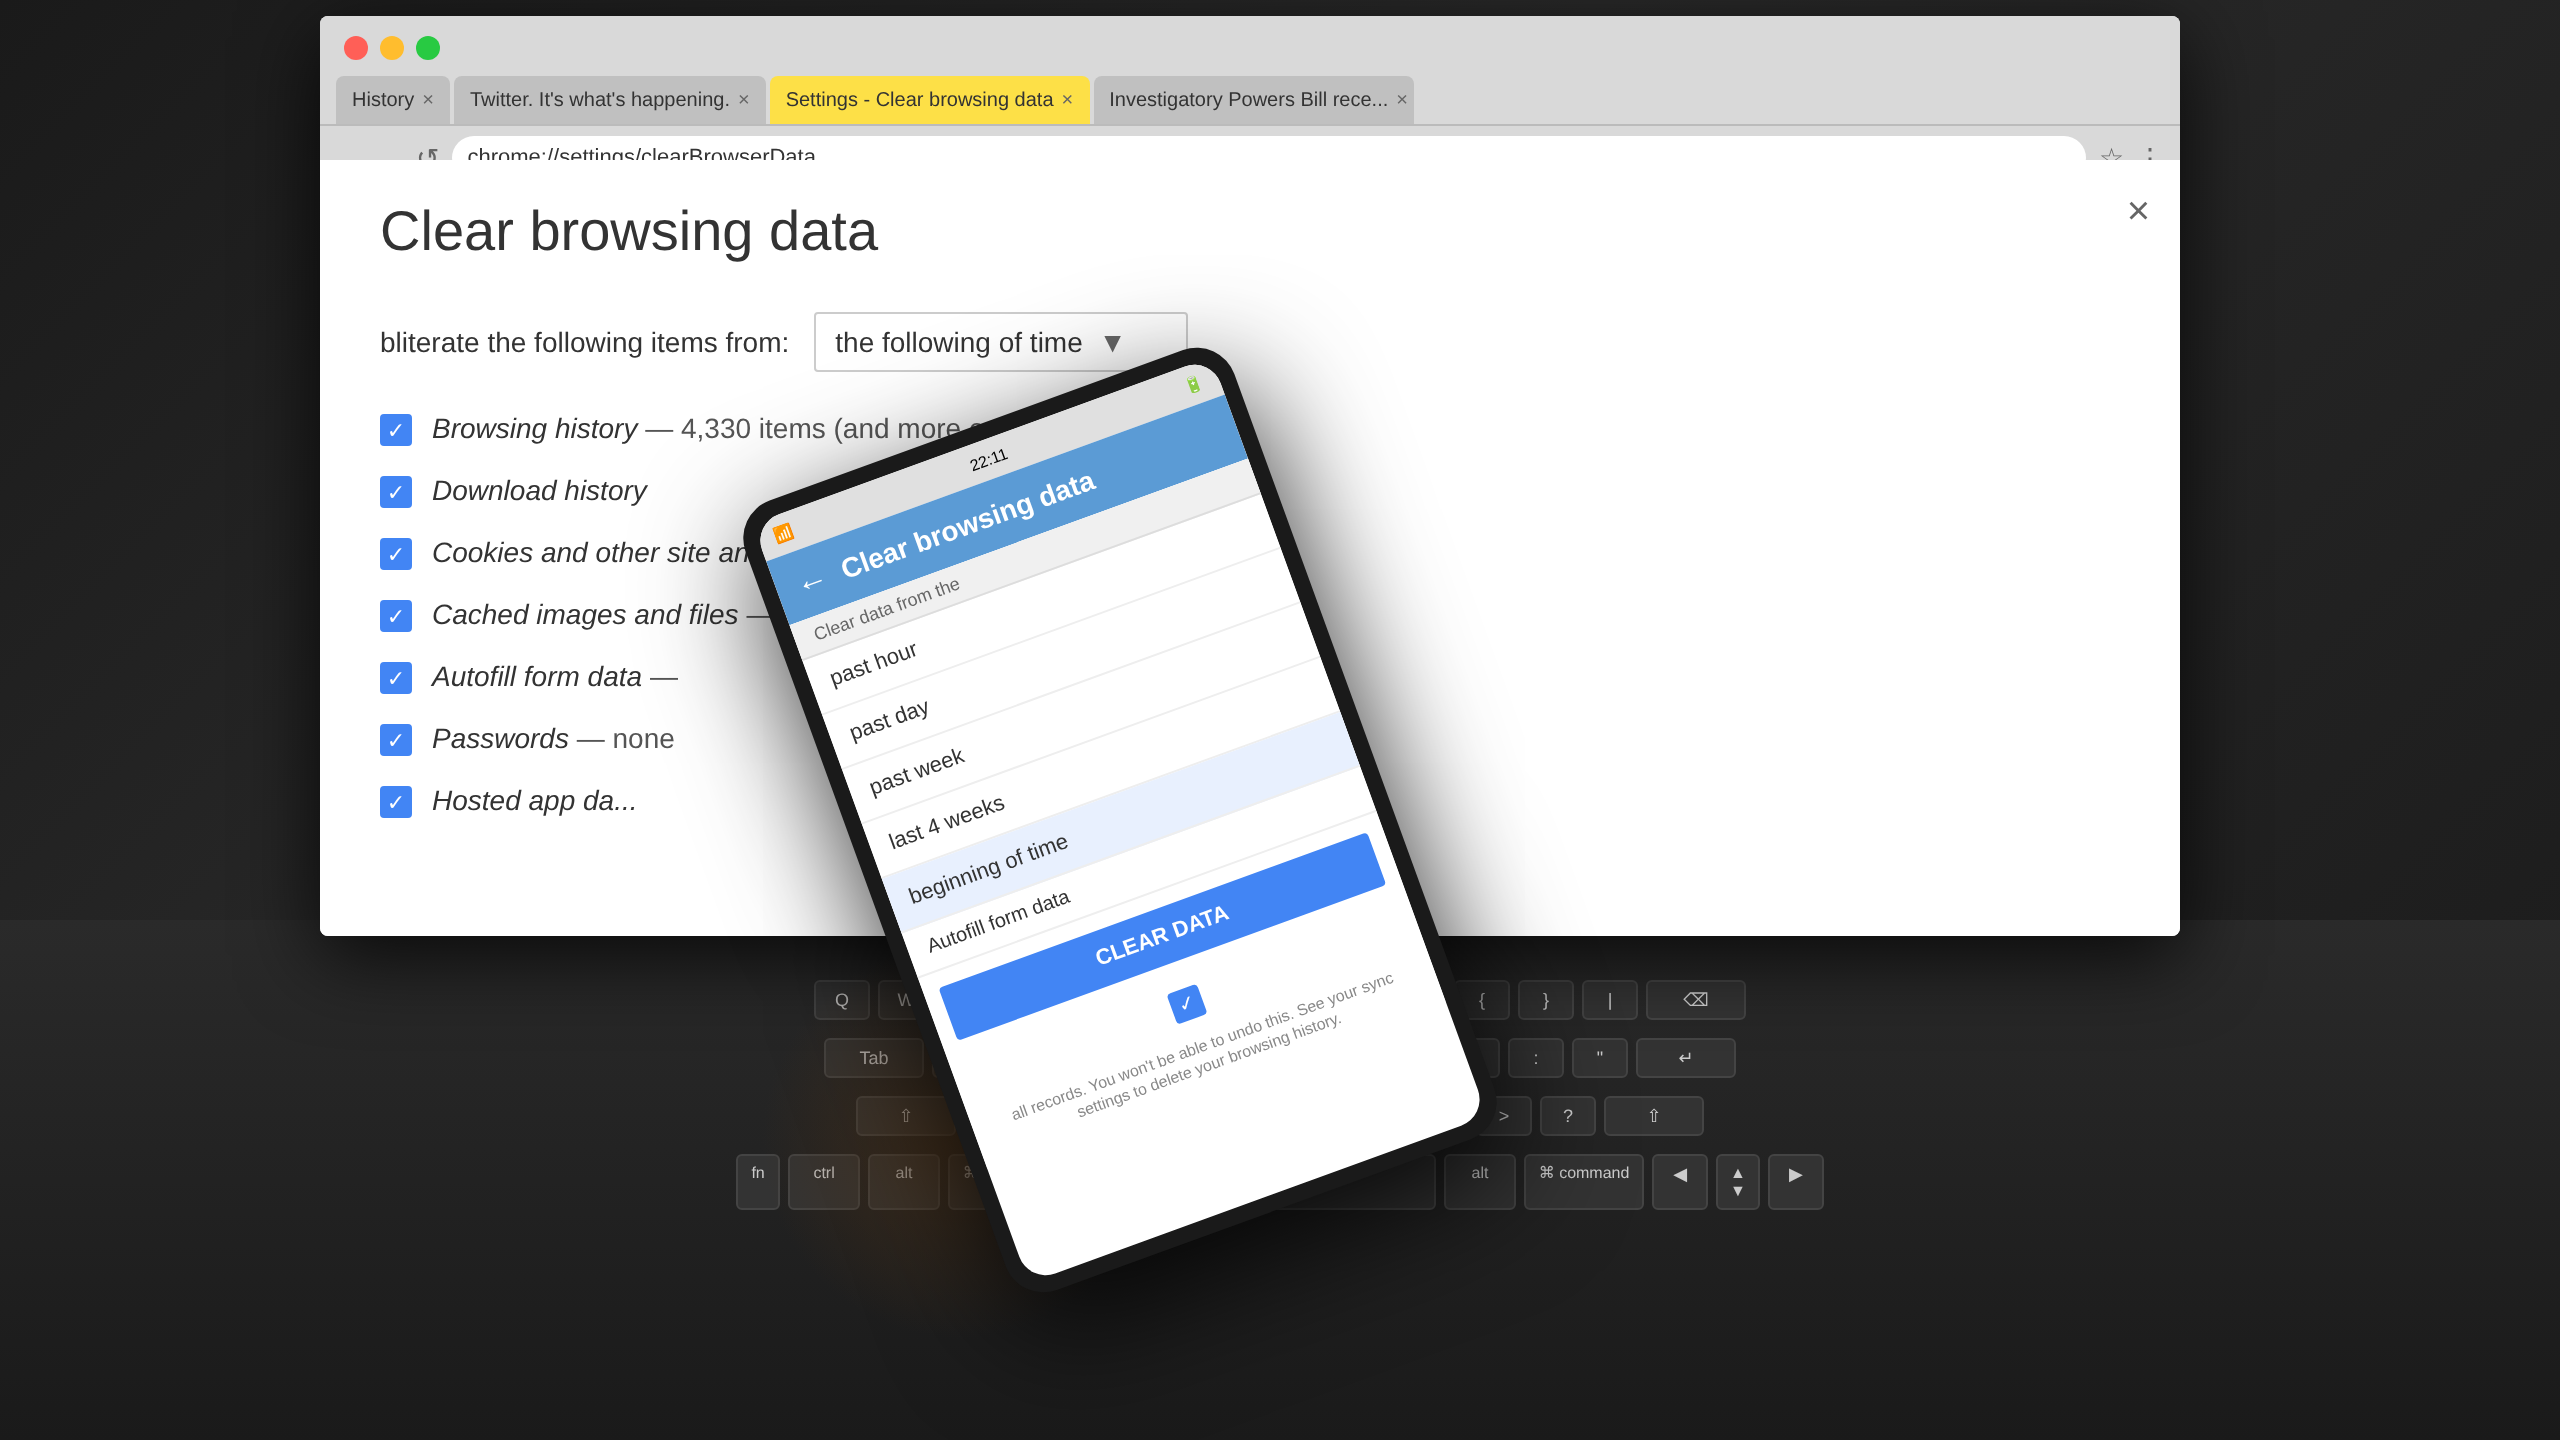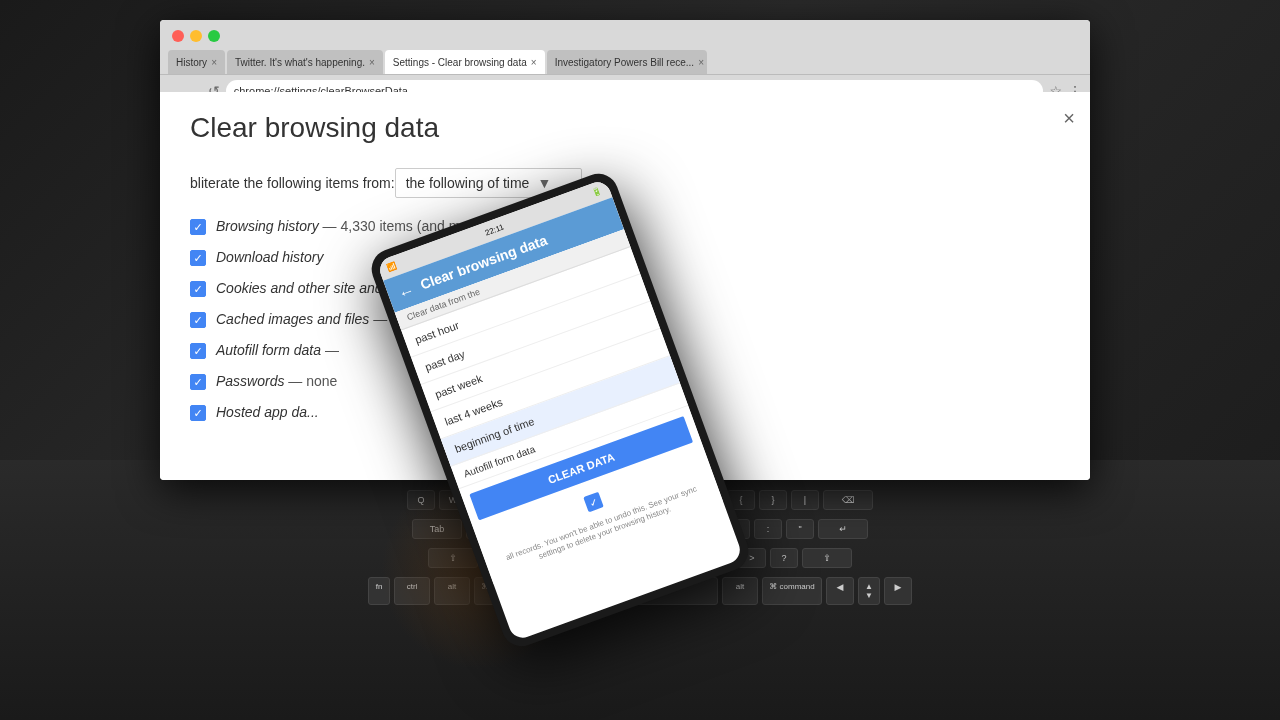--- a/index.html
+++ b/index.html
@@ -47,21 +47,21 @@
       min-width: 28px;
       text-align: center;
     }
 
     .key-wide { min-width: 50px; }
     .key-space { min-width: 180px; }
 
     
     .browser-container {
       position: absolute;
-      top: 20px;
+      top: 8px;
       left: 160px;
       width: 930px;
       height: 460px;
       background: #f5f5f5;
       border-radius: 4px;
       overflow: hidden;
       box-shadow: 0 10px 40px rgba(0,0,0,0.8);
     }
 
     .browser-chrome {
@@ -103,21 +103,21 @@
       display: flex;
       align-items: center;
       gap: 4px;
       max-width: 160px;
       overflow: hidden;
       white-space: nowrap;
       height: 24px;
     }
 
     .browser-tab.active {
-      background: #ffffff;
+      background: #fde047;
       justify-content: flex-end;
     }
 
     .tab-close {
       font-size: 10px;
       color: #666;
     }
 
     .browser-nav {
       background: #d9d9d9;
@@ -158,20 +158,21 @@
     .page-title {
       font-size: 28px;
       font-weight: 300;
       color: #333;
       margin-bottom: 24px;
     }
 
     .clear-from-row {
       display: flex;
       align-items: center;
+      gap: 12px;
       margin-bottom: 20px;
       font-size: 14px;
       color: #333;
     }
 
     .time-dropdown {
       background: white;
       border: 1px solid #ccc;
       border-radius: 2px;
       padding: 6px 30px 6px 10px;

